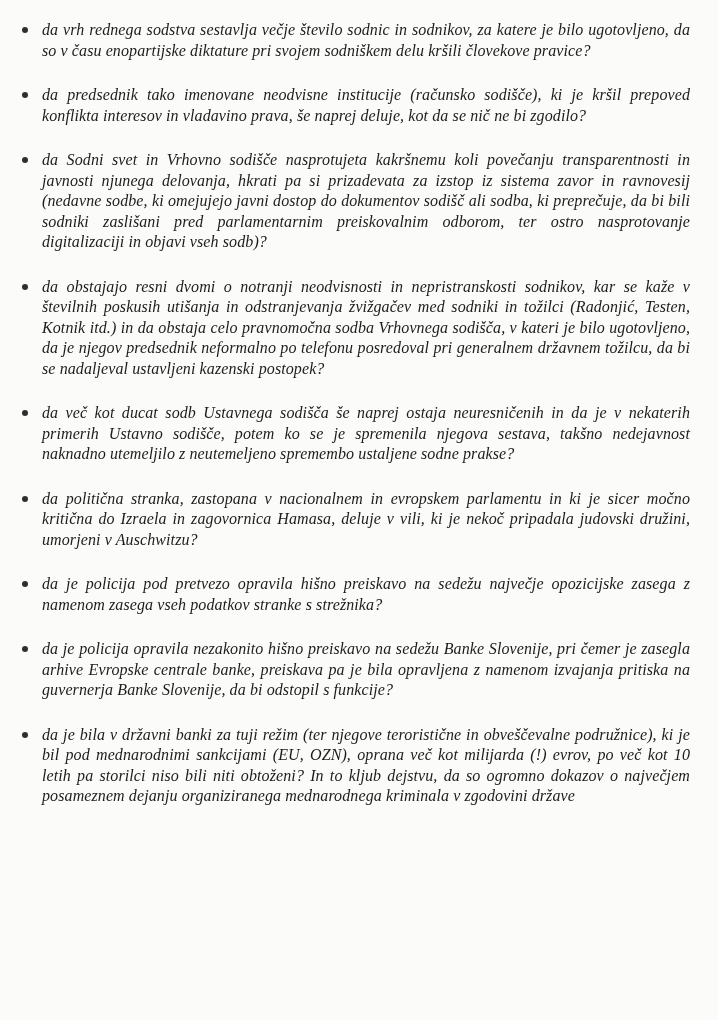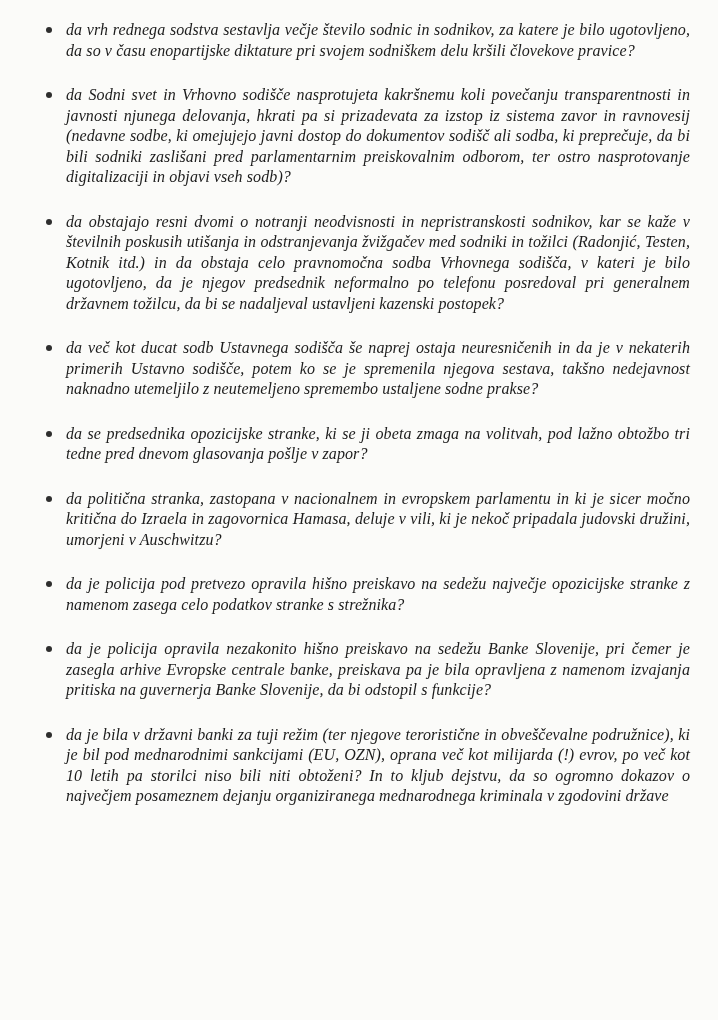--- a/index.html
+++ b/index.html
@@ -9,21 +9,21 @@
   body {
     width: 718px;
     height: 1020px;
     overflow: hidden;
     background: #fbfbf9;
   }
   .page {
     box-sizing: border-box;
     width: 718px;
     height: 1020px;
-    padding: 20px 28px 0 46px;
+    padding: 20px 28px 0 22px;
     background: #fbfbf9;
   }
   .bullet-list {
     display: block;
   }
   .bullet-item {
     display: flex;
     align-items: flex-start;
     margin-bottom: 24px;
   }
@@ -52,50 +52,50 @@
 <body>
 
 <div class="page">
   <div class="bullet-list">
   <div class="bullet-item">
     <span class="bullet-marker"></span>
     <p class="bullet-text">da vrh rednega sodstva sestavlja večje število sodnic in sodnikov, za katere je bilo ugotovljeno, da so v času enopartijske diktature pri svojem sodniškem delu kršili človekove pravice?</p>
   </div>
 
 
+  <div class="bullet-item">
+    <span class="bullet-marker"></span>
+    <p class="bullet-text">da predsednik tako imenovane neodvisne institucije (računsko sodišče), ki je kršil prepoved konflikta interesov in vladavino prava, še naprej deluje, kot da se nič ne bi zgodilo?</p>
+  </div>
 
 
   <div class="bullet-item">
     <span class="bullet-marker"></span>
     <p class="bullet-text">da Sodni svet in Vrhovno sodišče nasprotujeta kakršnemu koli povečanju transparentnosti in javnosti njunega delovanja, hkrati pa si prizadevata za izstop iz sistema zavor in ravnovesij (nedavne sodbe, ki omejujejo javni dostop do dokumentov sodišč ali sodba, ki preprečuje, da bi bili sodniki zaslišani pred parlamentarnim preiskovalnim odborom, ter ostro nasprotovanje digitalizaciji in objavi vseh sodb)?</p>
   </div>
 
   <div class="bullet-item">
     <span class="bullet-marker"></span>
     <p class="bullet-text">da obstajajo resni dvomi o notranji neodvisnosti in nepristranskosti sodnikov, kar se kaže v številnih poskusih utišanja in odstranjevanja žvižgačev med sodniki in tožilci (Radonjić, Testen, Kotnik itd.) in da obstaja celo pravnomočna sodba Vrhovnega sodišča, v kateri je bilo ugotovljeno, da je njegov predsednik neformalno po telefonu posredoval pri generalnem državnem tožilcu, da bi se nadaljeval ustavljeni kazenski postopek?</p>
   </div>
 
   <div class="bullet-item">
     <span class="bullet-marker"></span>
     <p class="bullet-text">da več kot ducat sodb Ustavnega sodišča še naprej ostaja neuresničenih in da je v nekaterih primerih Ustavno sodišče, potem ko se je spremenila njegova sestava, takšno nedejavnost naknadno utemeljilo z neutemeljeno spremembo ustaljene sodne prakse?</p>
   </div>
 
-  <div class="bullet-item">
-    <span class="bullet-marker"></span>
-    <p class="bullet-text">da se predsednika opozicijske stranke, ki se ji obeta zmaga na volitvah, pod lažno obtožbo tri tedne pred dnevom glasovanja pošlje v zapor?</p>
-  </div>
 
   <div class="bullet-item">
     <span class="bullet-marker"></span>
     <p class="bullet-text">da politična stranka, zastopana v nacionalnem in evropskem parlamentu in ki je sicer močno kritična do Izraela in zagovornica Hamasa, deluje v vili, ki je nekoč pripadala judovski družini, umorjeni v Auschwitzu?</p>
   </div>
 
   <div class="bullet-item">
     <span class="bullet-marker"></span>
-    <p class="bullet-text">da je policija pod pretvezo opravila hišno preiskavo na sedežu največje opozicijske stranke z namenom zasega celo podatkov stranke s strežnika?</p>
+    <p class="bullet-text">da je policija pod pretvezo opravila hišno preiskavo na sedežu največje opozicijske zasega z namenom zasega vseh podatkov stranke s strežnika?</p>
   </div>
 
   <div class="bullet-item">
     <span class="bullet-marker"></span>
     <p class="bullet-text">da je policija opravila nezakonito hišno preiskavo na sedežu Banke Slovenije, pri čemer je zasegla arhive Evropske centrale banke, preiskava pa je bila opravljena z namenom izvajanja pritiska na guvernerja Banke Slovenije, da bi odstopil s funkcije?</p>
   </div>
 
   <div class="bullet-item">
     <span class="bullet-marker"></span>
     <p class="bullet-text">da je bila v državni banki za tuji režim (ter njegove teroristične in obveščevalne podružnice), ki je bil pod mednarodnimi sankcijami (EU, OZN), oprana več kot milijarda (!) evrov, po več kot 10 letih pa storilci niso bili niti obtoženi? In to kljub dejstvu, da so ogromno dokazov o največjem posameznem dejanju organiziranega mednarodnega kriminala v zgodovini države</p>

